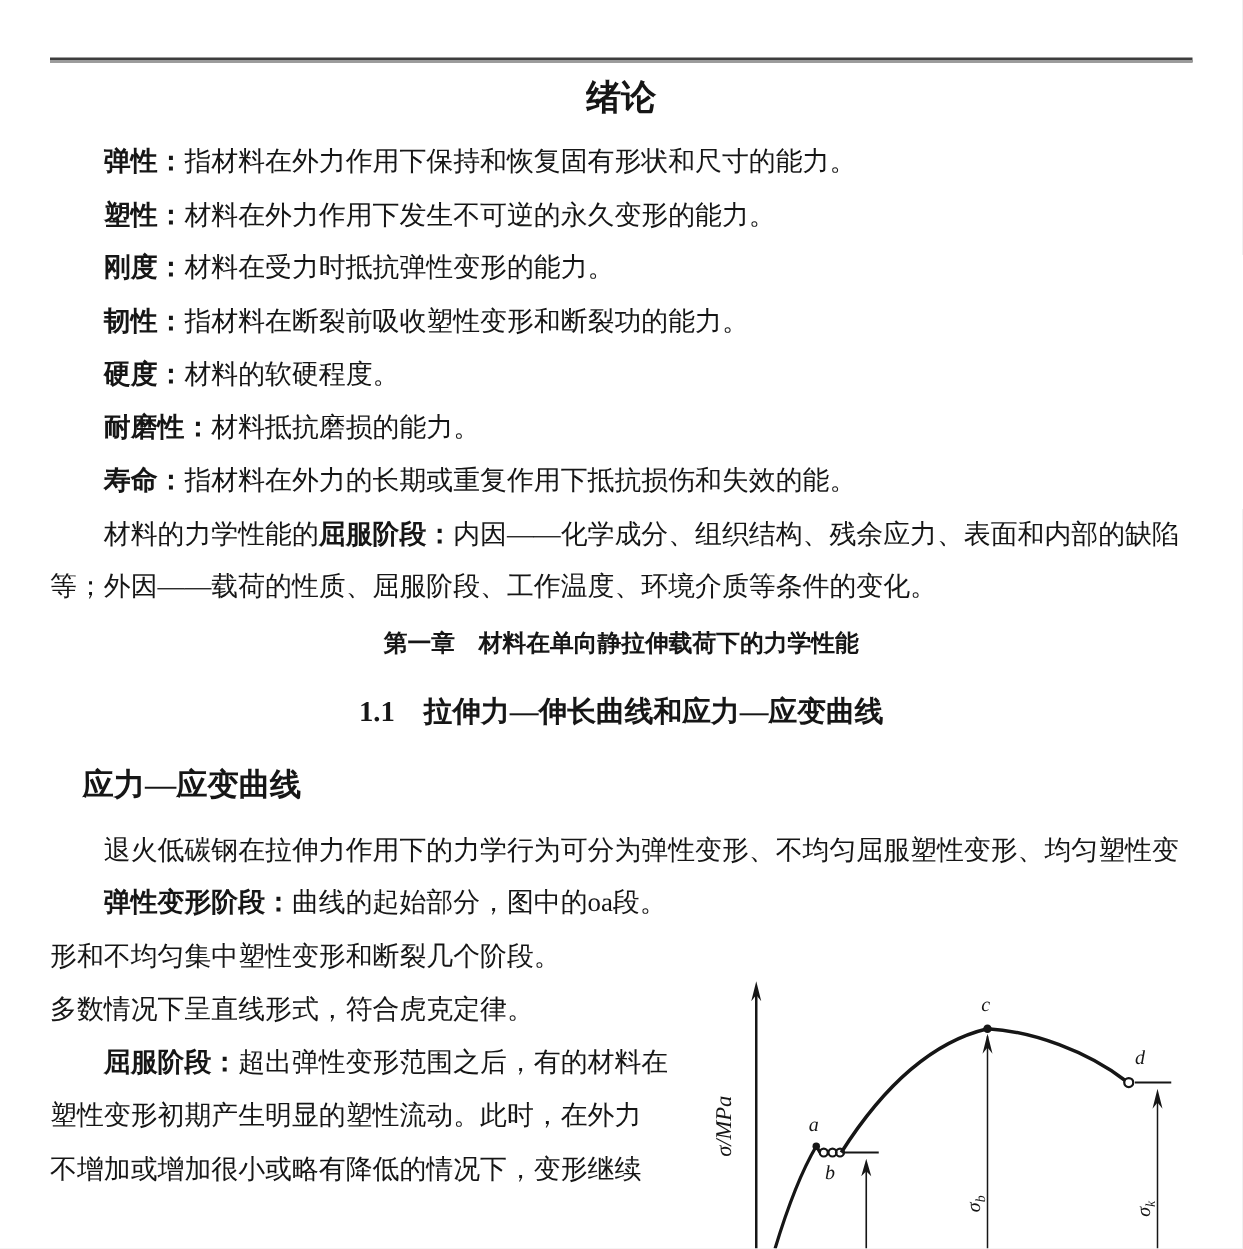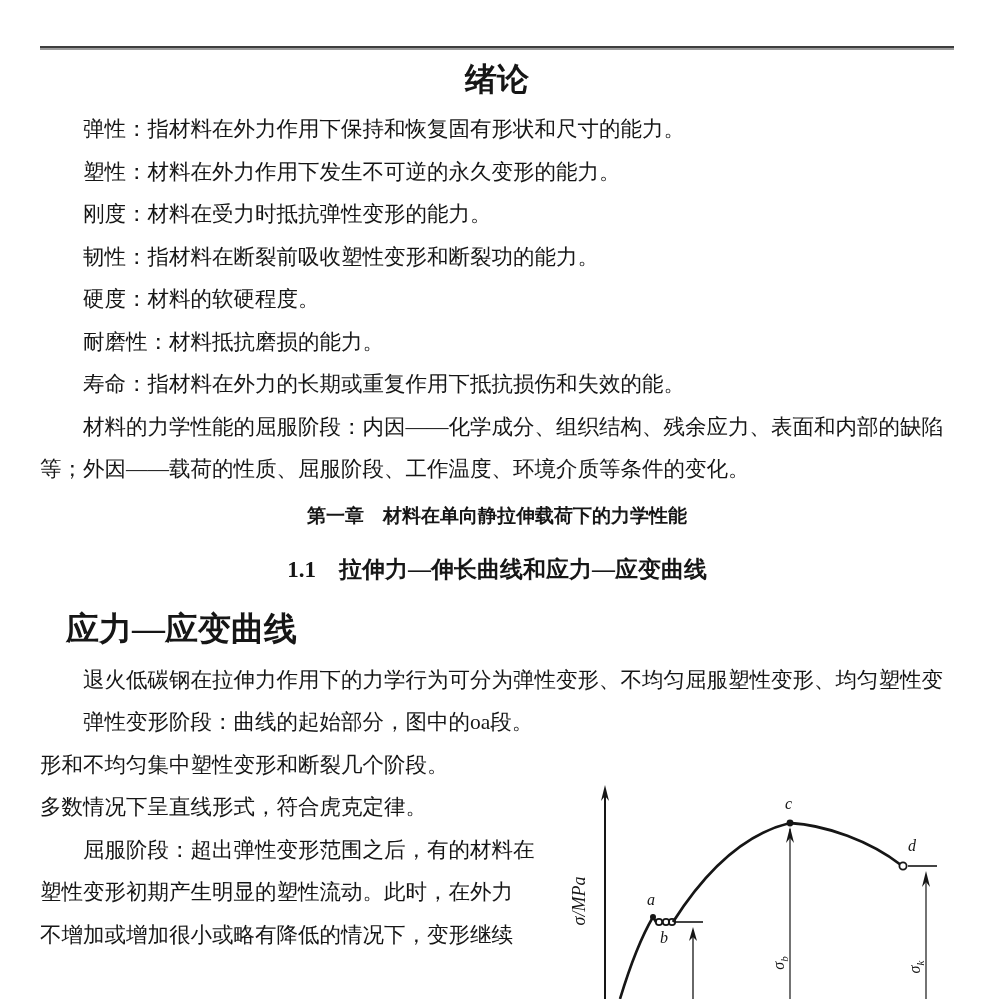--- a/index.html
+++ b/index.html
@@ -10,36 +10,36 @@
     overflow:hidden;
     font-family:"Liberation Serif","DejaVu Serif",serif;
     color:#161616;
   }
   .header-rule{
     position:absolute;left:40px;top:46px;width:914px;height:2px;
     background:#3e3e3e;border-bottom:2px solid #9b9b9b;
   }
   .doc-title{
     position:absolute;left:0;top:56px;width:994px;
-    text-align:center;font-size:32px;font-weight:bold;line-height:46px;
+    text-align:center;font-size:28px;font-weight:bold;line-height:46px;
   }
   .content{position:absolute;left:40px;top:108px;width:914px;}
   .bodyline{font-size:21.5px;line-height:42.5px;white-space:nowrap;}
   .indent{padding-left:43px;}
-  .term{font-weight:normal;}
+  .term{font-weight:bold;}
   .h-chapter{
     text-align:center;font-size:19px;font-weight:bold;line-height:36px;
     margin-top:7px;white-space:nowrap;
   }
   .h-section{
     text-align:center;font-size:23px;font-weight:bold;line-height:36px;
     margin-top:18px;white-space:nowrap;
   }
   .h-sub{
-    font-size:33px;font-weight:bold;line-height:34px;
+    font-size:25px;font-weight:bold;line-height:34px;
     margin-top:24px;padding-left:26px;white-space:nowrap;
   }
   .para-gap{margin-top:13px;}
   .figure-wrap{
     position:absolute;left:558px;top:781px;width:436px;height:218px;
     overflow:hidden;
   }
   .figure-wrap svg{display:block;}
   .fig-label{font-style:italic;font-family:"Liberation Serif","DejaVu Serif",serif;}
 </style>

